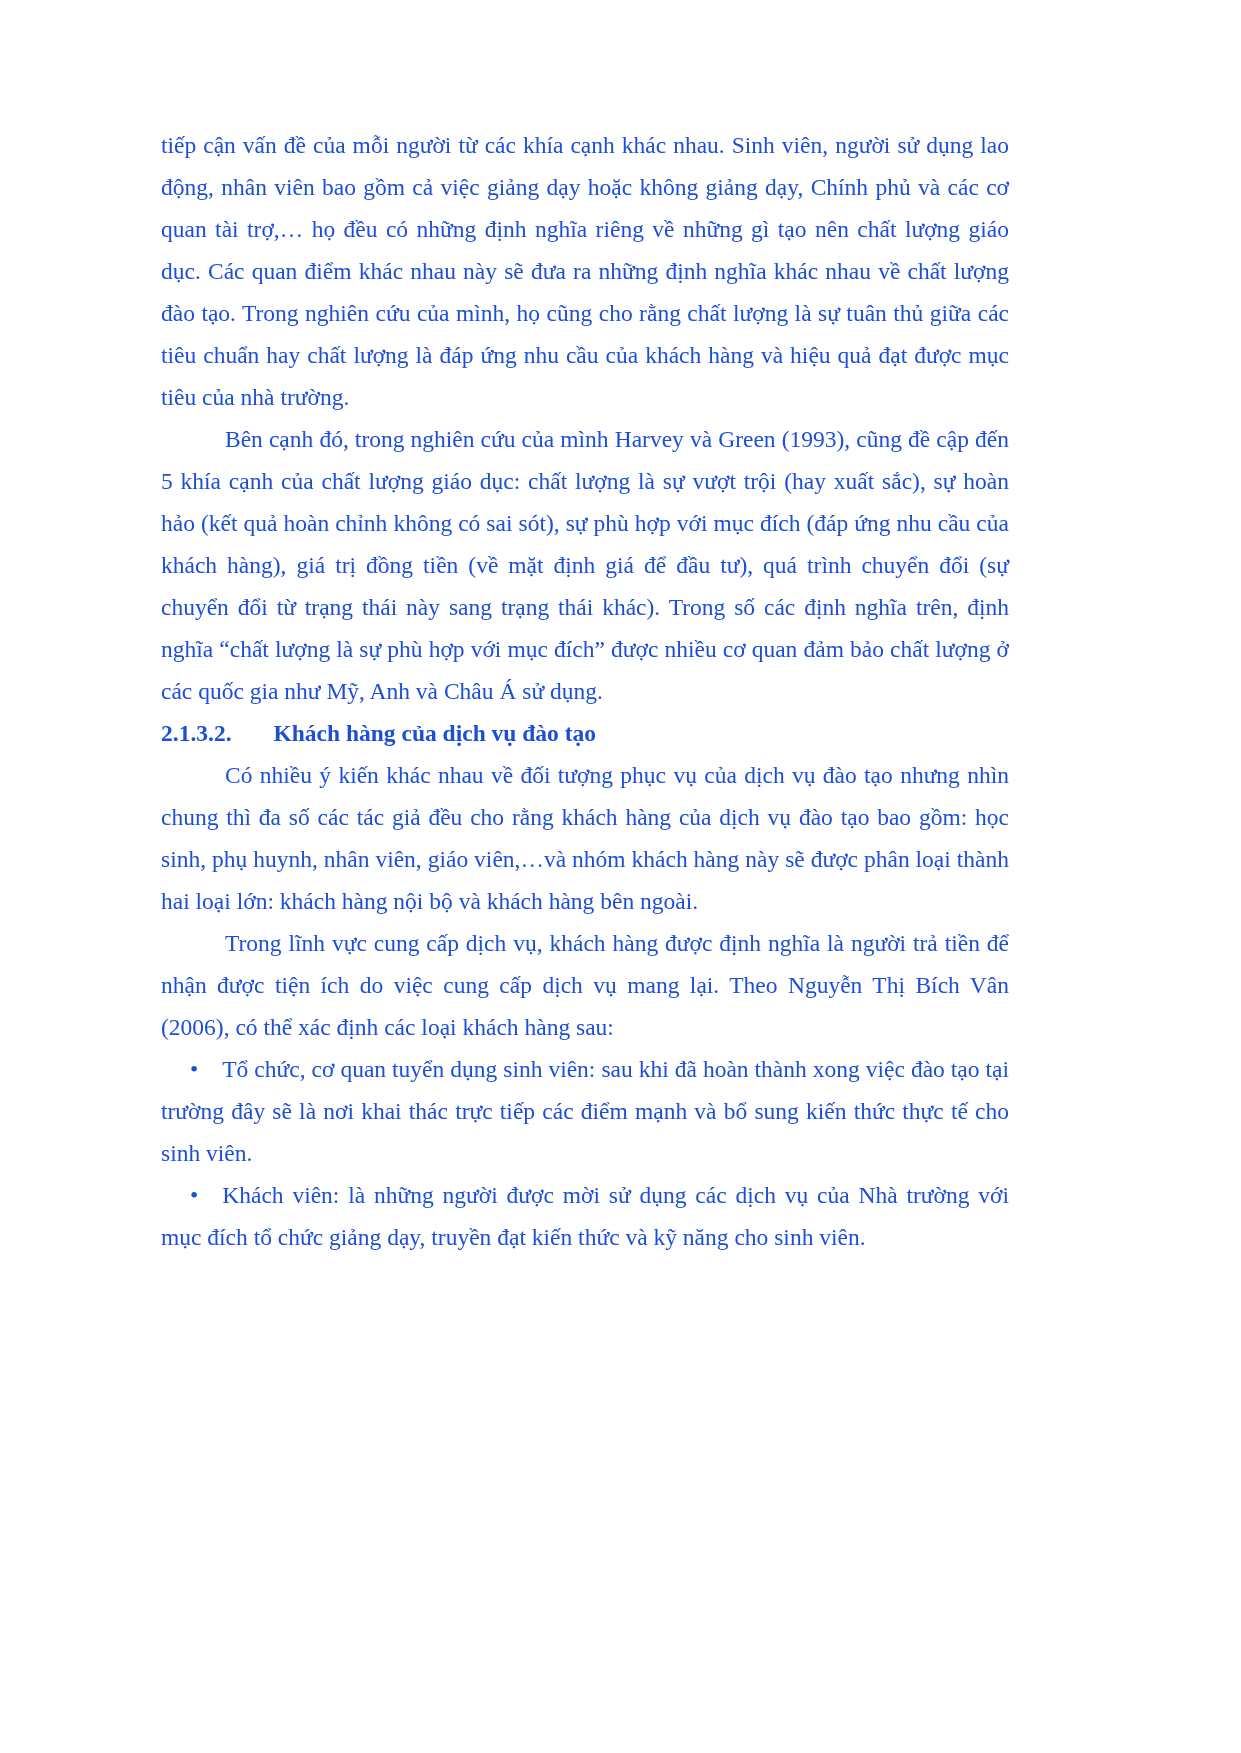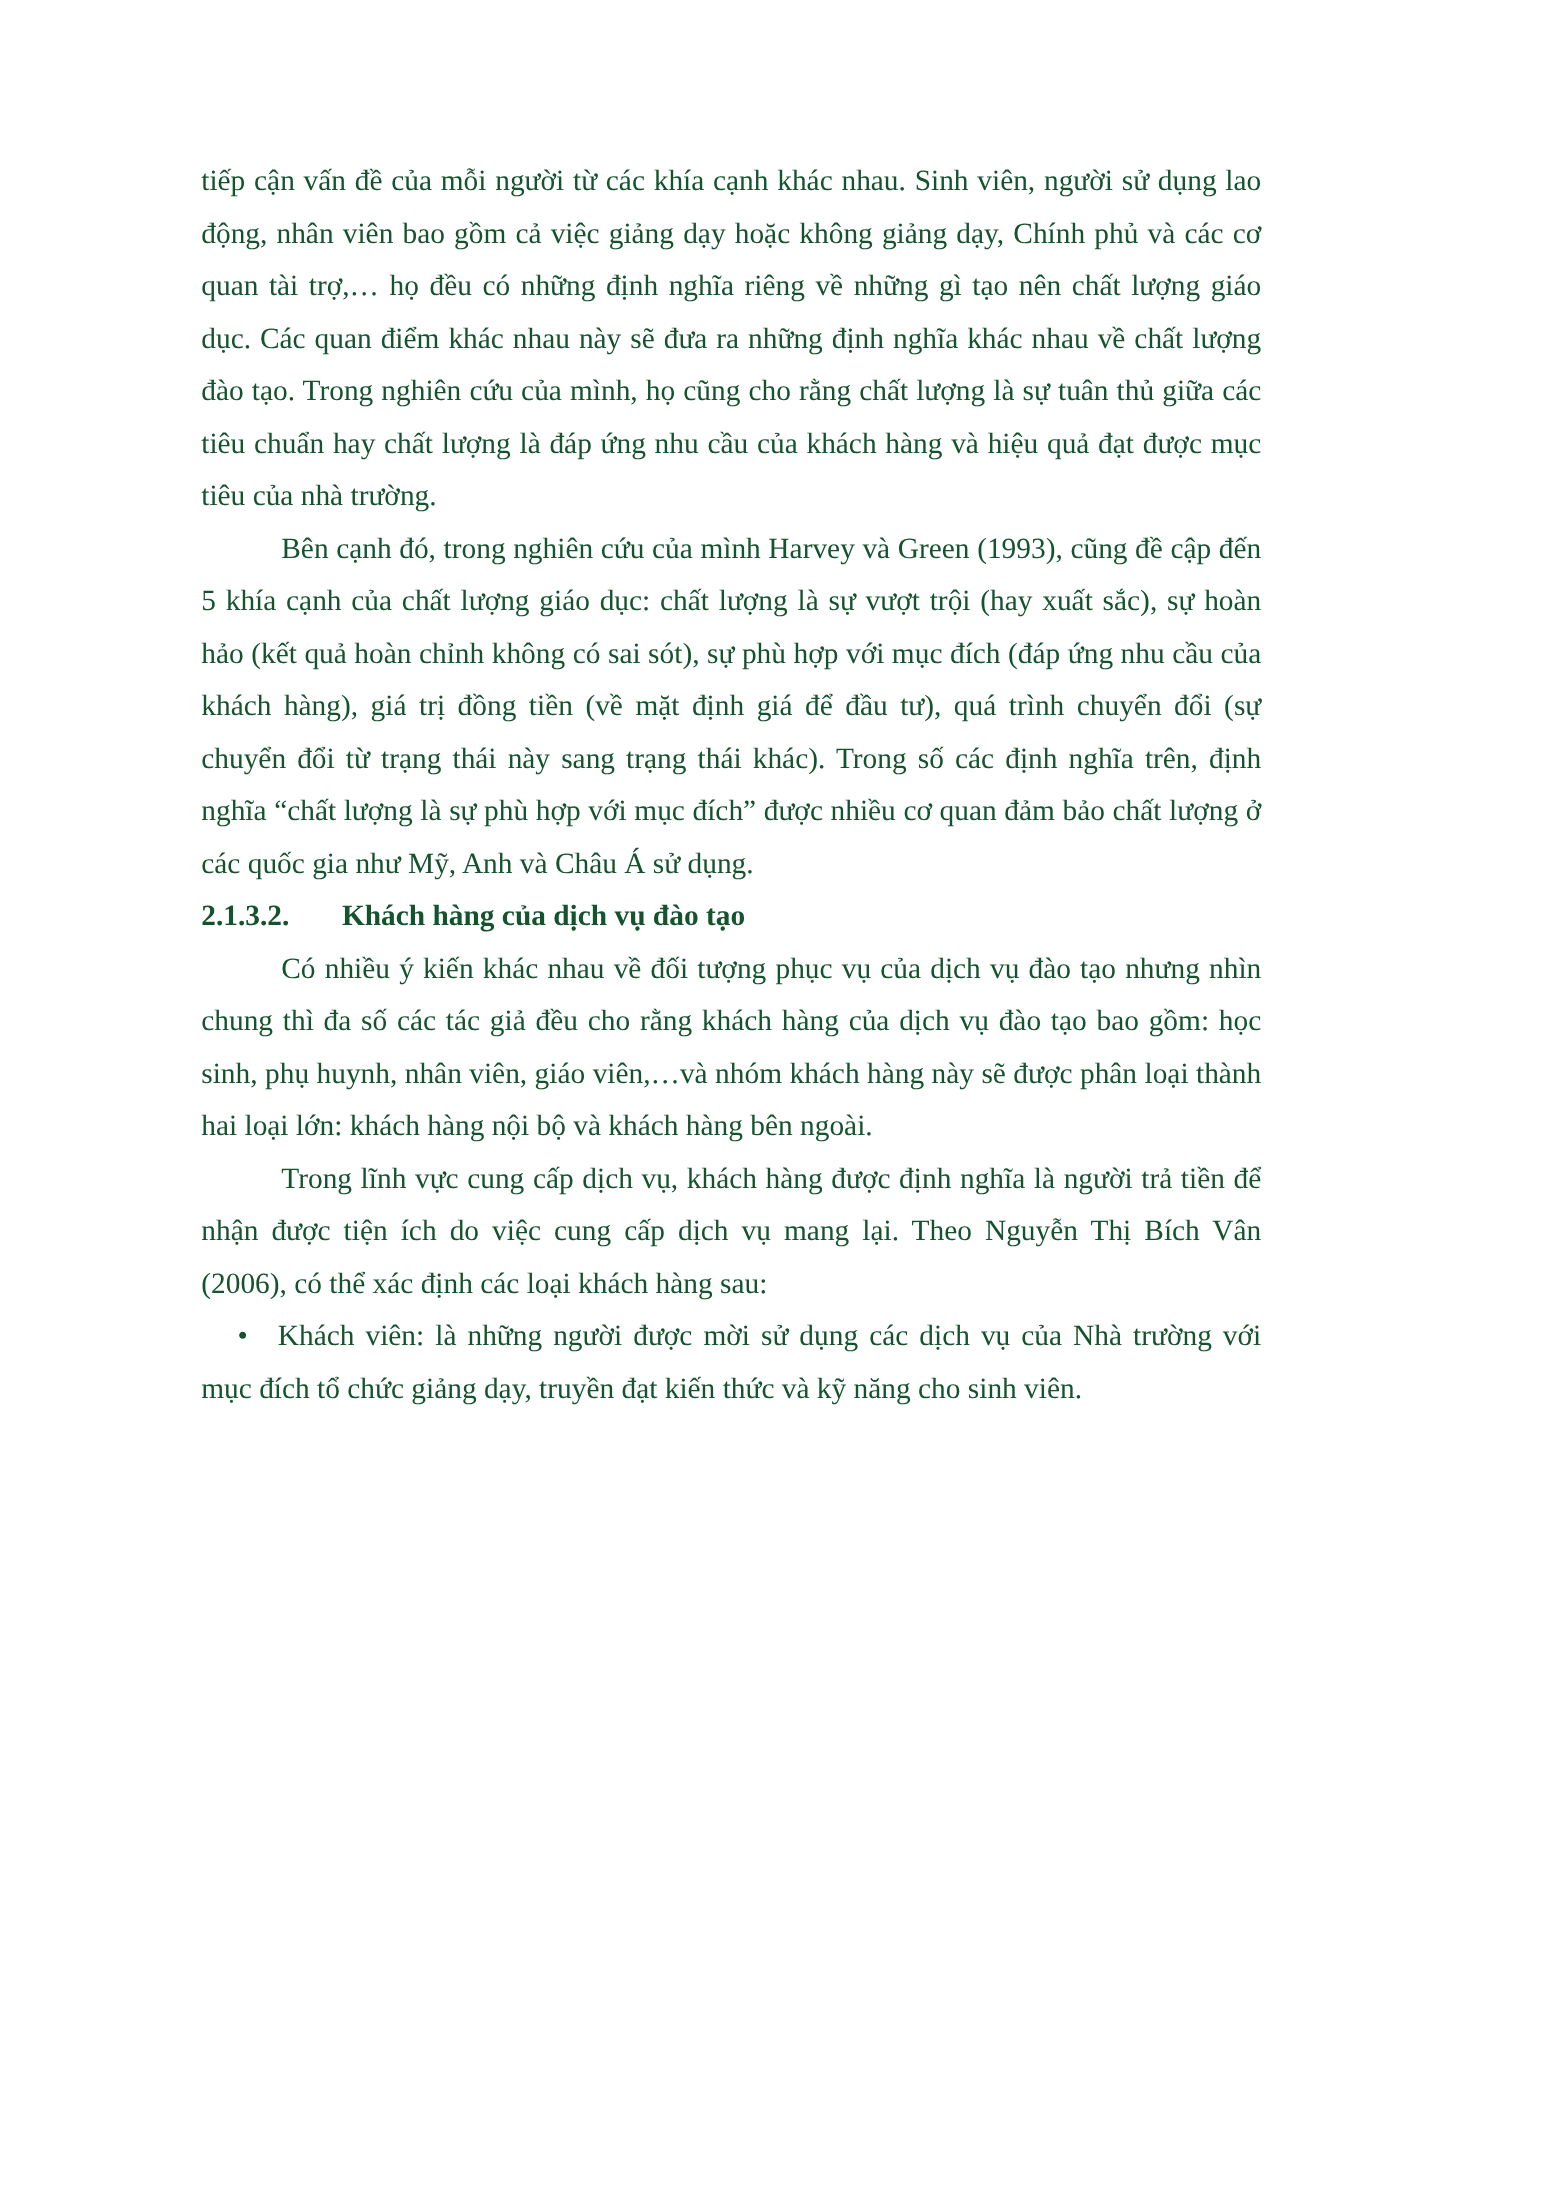--- a/index.html
+++ b/index.html
@@ -4,21 +4,21 @@
 <style>
   * { margin: 0; padding: 0; box-sizing: border-box; }
   html, body { background: #e9e9e9; }
   .page {
     position: relative;
     width: 1241px;
     height: 1753px;
     margin: 0 auto;
     background: #ffffff;
     font-family: "Liberation Serif", "DejaVu Serif", serif;
-    color: #14532d;
+    color: #1d4ed8;
     overflow: hidden;
   }
   .text-body {
     position: absolute;
     left: 161px;
     right: 232px;
     top: 124px;
     font-size: 23.5px;
     line-height: 42px;
     text-align: justify;
@@ -55,18 +55,19 @@
 
     <p class="para indent">Bên cạnh đó, trong nghiên cứu của mình Harvey và Green (1993), cũng đề cập đến 5 khía cạnh của chất lượng giáo dục: chất lượng là sự vượt trội (hay xuất sắc), sự hoàn hảo (kết quả hoàn chỉnh không có sai sót), sự phù hợp với mục đích (đáp ứng nhu cầu của khách hàng), giá trị đồng tiền (về mặt định giá để đầu tư), quá trình chuyển đổi (sự chuyển đổi từ trạng thái này sang trạng thái khác). Trong số các định nghĩa trên, định nghĩa “chất lượng là sự phù hợp với mục đích” được nhiều cơ quan đảm bảo chất lượng ở các quốc gia như Mỹ, Anh và Châu Á sử dụng.</p>
 
     <h2 class="heading"><span class="h-num">2.1.3.2.</span><span class="h-title">Khách hàng của dịch vụ đào tạo</span></h2>
 
     <p class="para indent">Có nhiều ý kiến khác nhau về đối tượng phục vụ của dịch vụ đào tạo nhưng nhìn chung thì đa số các tác giả đều cho rằng khách hàng của dịch vụ đào tạo bao gồm: học sinh, phụ huynh, nhân viên, giáo viên,…và nhóm khách hàng này sẽ được phân loại thành hai loại lớn: khách hàng nội bộ và khách hàng bên ngoài.</p>
 
     <p class="para indent">Trong lĩnh vực cung cấp dịch vụ, khách hàng được định nghĩa là người trả tiền để nhận được tiện ích do việc cung cấp dịch vụ mang lại. Theo Nguyễn Thị Bích Vân (2006), có thể xác định các loại khách hàng sau:</p>
 
 
+    <p class="para bullet"><span class="marker">•</span><span class="b-text">Tổ chức, cơ quan tuyển dụng sinh viên: sau khi đã hoàn thành xong việc đào tạo tại trường đây sẽ là nơi khai thác trực tiếp các điểm mạnh và bổ sung kiến thức thực tế cho sinh viên.</span></p>
 
     <p class="para bullet"><span class="marker">•</span><span class="b-text">Khách viên: là những người được mời sử dụng các dịch vụ của Nhà trường với mục đích tổ chức giảng dạy, truyền đạt kiến thức và kỹ năng cho sinh viên.</span></p>
 
   </div>
 
 </div>
 
 </body></html>

